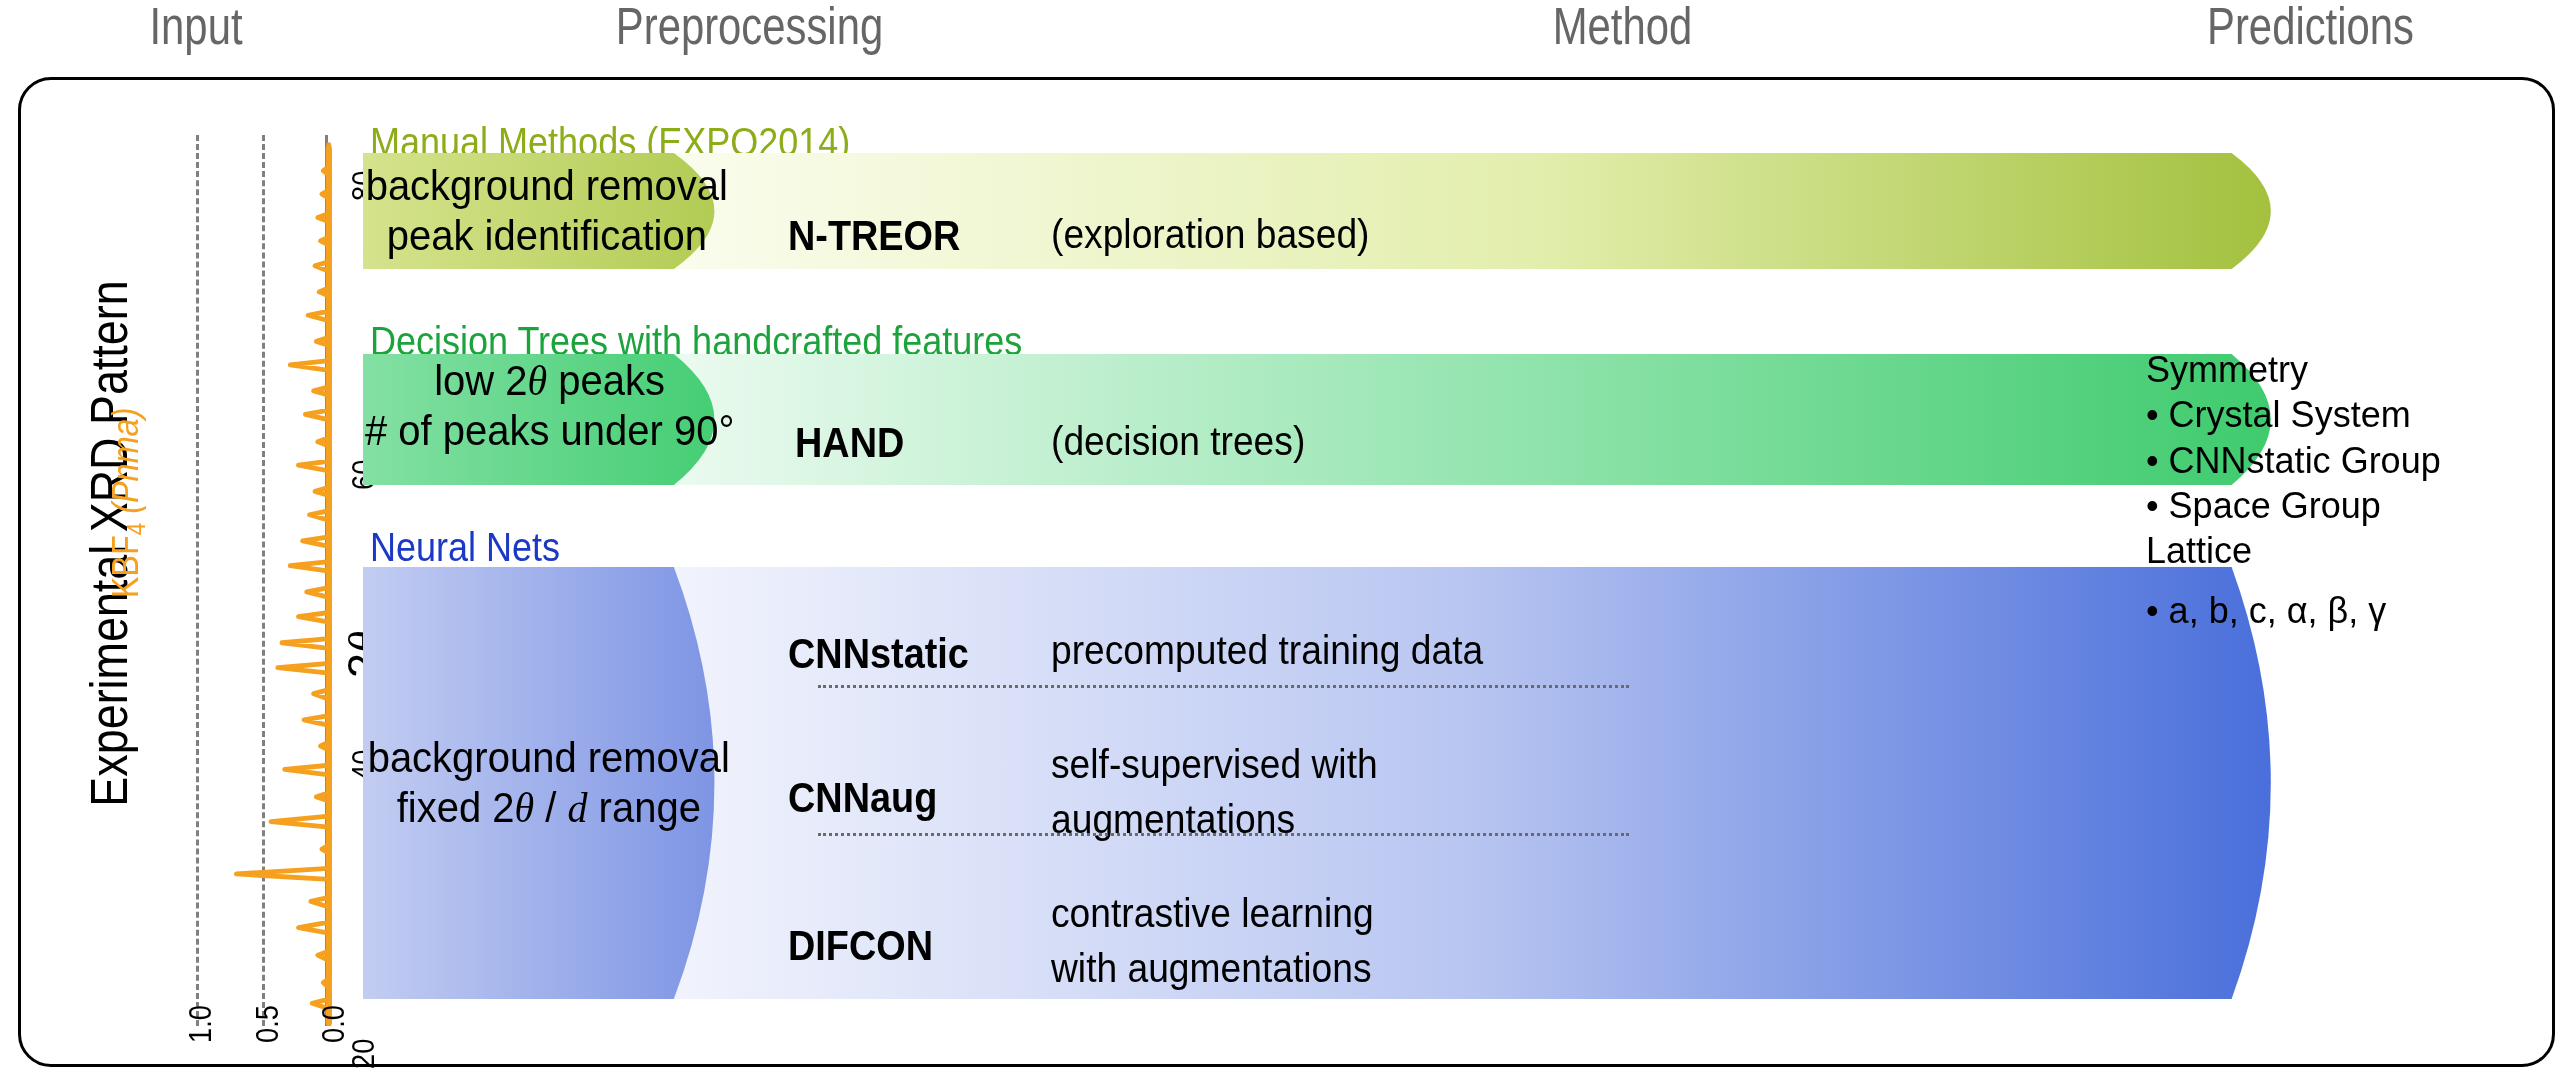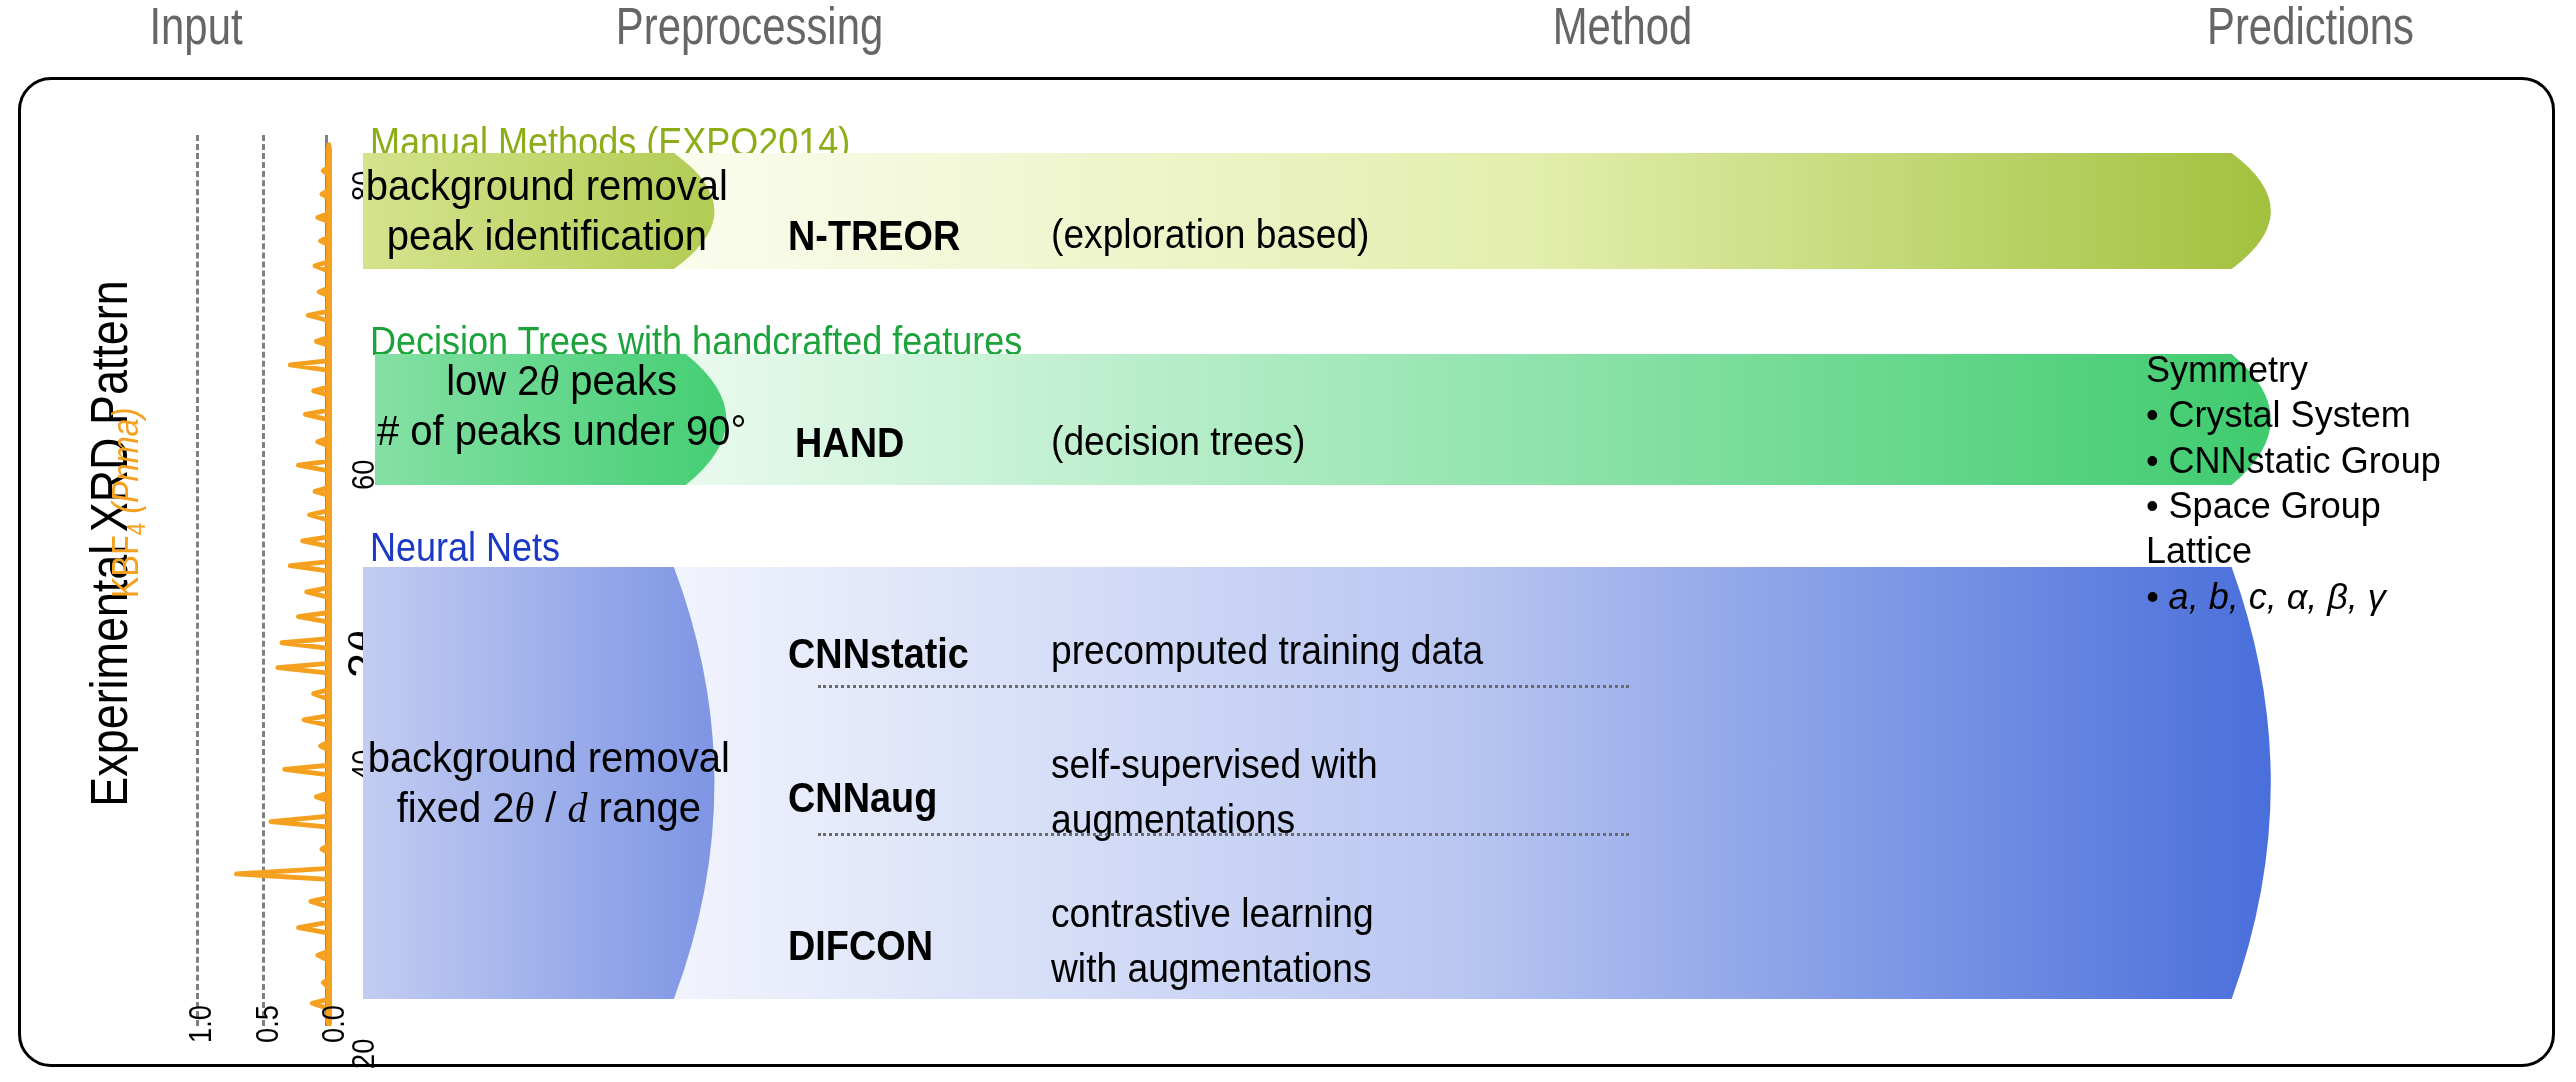--- a/index.html
+++ b/index.html
@@ -71,21 +71,21 @@
           transform:scaleX(.88);transform-origin:left center;white-space:nowrap;z-index:4;}
   .m-desc{position:absolute;color:#000;font-size:40px;line-height:1.18;
           font-family:"Liberation Sans Narrow","Liberation Sans",sans-serif;
           transform:scaleX(.93);transform-origin:left center;white-space:nowrap;z-index:4;}
   .divider{position:absolute;height:0;border-top:3.4px dotted #6a6a6a;z-index:4;}
 
   
   .preds{position:absolute;left:2146px;top:347px;width:385px;}
   .pred-line{font-size:36px;color:#000;line-height:1.26;white-space:nowrap;
              font-family:"Liberation Sans","DejaVu Sans",sans-serif;}
-  .pred-line.ital{font-style:italic;}
+  .pred-line.ital{margin-top:14px;}
 </style>
 </head>
 <body>
 
 <div class="col-headers">
   <div class="col-head" style="left:48px;width:296px;">Input</div>
   <div class="col-head" style="left:385px;width:729px;">Preprocessing</div>
   <div class="col-head" style="left:1258px;width:729px;">Method</div>
   <div class="col-head" style="left:2070px;width:481px;">Predictions</div>
 </div>
@@ -164,21 +164,21 @@
           <linearGradient id="gTree" x1="0" y1="0" x2="1" y2="0">
             <stop offset="0%" stop-color="#EDFBF1"></stop>
             <stop offset="55%" stop-color="#8FE3AB"></stop>
             <stop offset="100%" stop-color="#3FCB6E"></stop>
           </linearGradient>
         </defs>
         <path d="M0,0 H2300 Q2414,95 2300,190 H0 Z" fill="url(#gTree)"></path>
       </svg>
     </div>
 
-    <div class="pre-block" style="left:12px;top:54px;width:392px;height:103px;">
+    <div class="pre-block" style="left:0px;top:54px;width:392px;height:103px;">
       <svg width="392" height="131" viewBox="0 0 570 190" preserveAspectRatio="none" style="display:block;position:absolute;left:0;top:0;">
         <defs>
           <linearGradient id="gTreePre" x1="0" y1="0" x2="1" y2="0">
             <stop offset="0%" stop-color="#84E0A4"></stop>
             <stop offset="100%" stop-color="#45CE74"></stop>
           </linearGradient>
         </defs>
         <path d="M0,0 H452 Q570,95 452,190 H0 Z" fill="url(#gTreePre)"></path>
       </svg>
       <div class="pre-txt" style="margin-left:-18px;">

